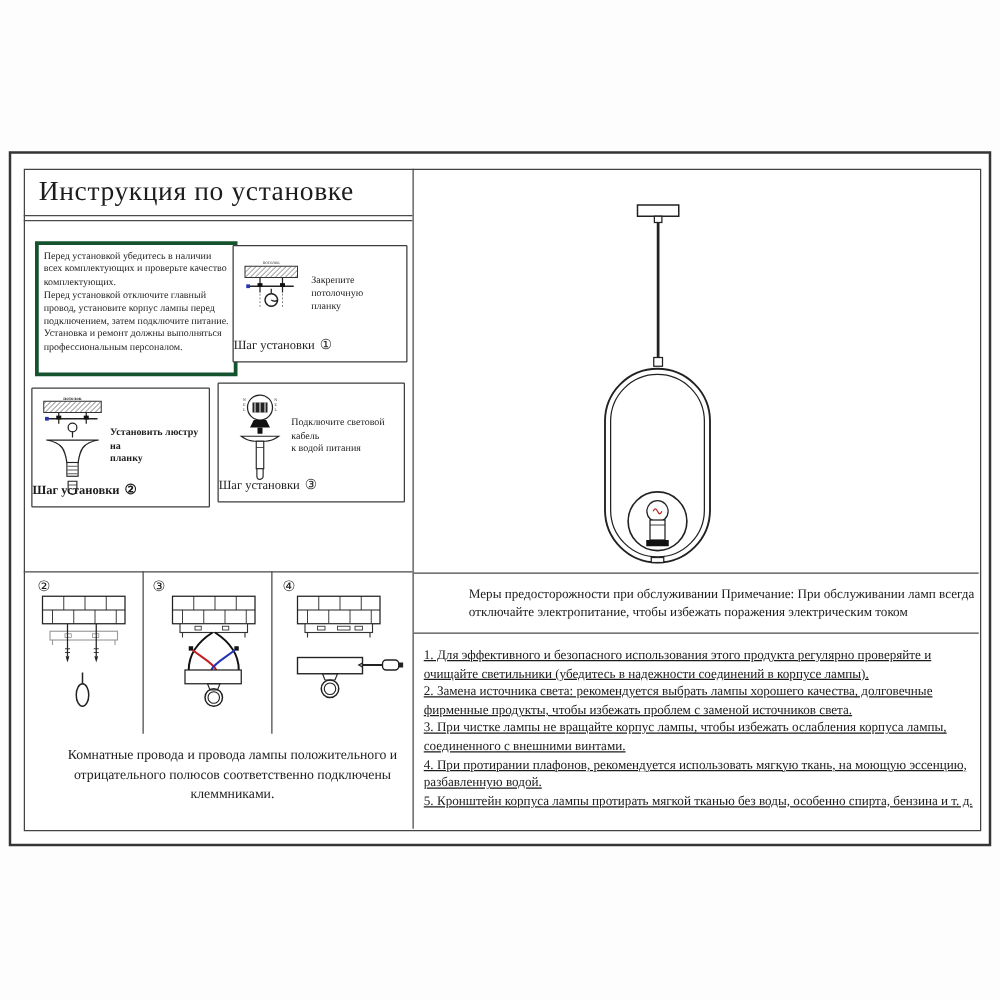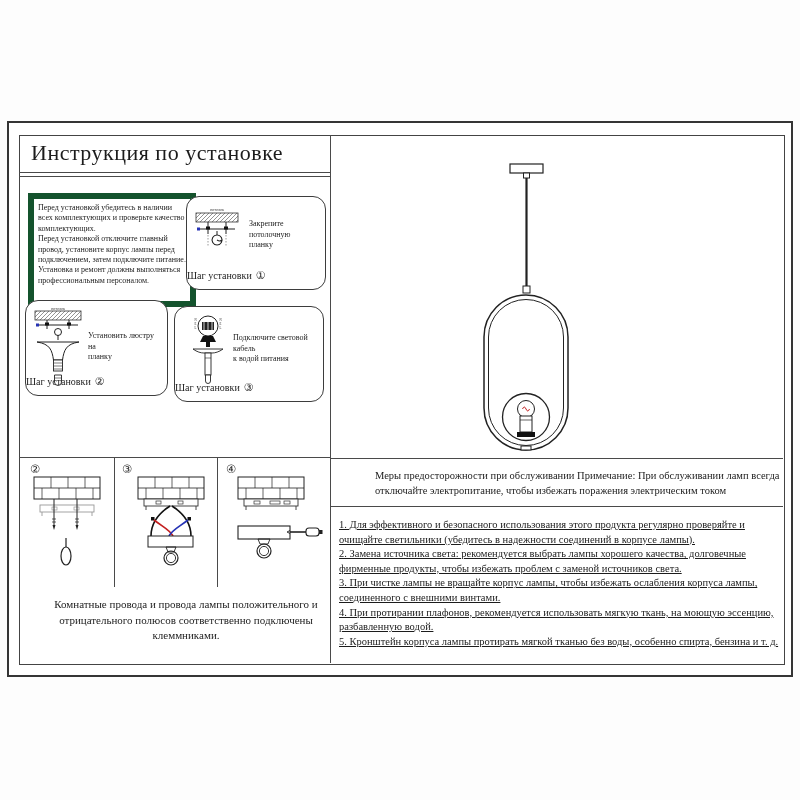--- a/index.html
+++ b/index.html
@@ -6,25 +6,25 @@
   body{width:800px;height:800px;background:#fdfdfd;position:relative;
        font-family:"Liberation Serif",serif;color:#1c1c1c;}
   .abs{position:absolute;}
   .pre{white-space:pre-line;}
   #outer-border{left:7px;top:121px;width:782px;height:552px;border:2px solid #353535;background:#fff;}
   #inner-box{left:19px;top:135px;width:764px;height:528px;border:1px solid #444;}
   .vline{width:0;border-left:1px solid #4a4a4a;}
   .hline{height:0;border-top:1px solid #4a4a4a;}
   #page-title{left:31px;top:140px;font-size:22px;letter-spacing:0.5px;}
   #title-rule{left:19px;top:172px;width:311px;height:3px;border-top:1px solid #4a4a4a;border-bottom:1px solid #4a4a4a;}
-  #intro-box{left:28px;top:193px;width:148px;height:94px;border:6px solid #14532d;
+  #intro-box{left:28px;top:193px;width:148px;height:94px;border:3px solid #14532d;
              padding:4px 4px;font-size:8px;line-height:10.4px;}
-  .step-box{border:1px solid #3d3d3d;border-radius:13px;background:#fff;}
+  .step-box{border:1px solid #3d3d3d;border-radius:1px;background:#fff;}
   #step-box-1{left:186px;top:196px;width:138px;height:92px;}
-  #step-box-2{left:25px;top:300px;width:141px;height:94px;}
+  #step-box-2{left:25px;top:310px;width:141px;height:94px;font-weight:bold;}
   #step-box-3{left:174px;top:306px;width:148px;height:94px;}
   .step-caption{position:absolute;font-size:8px;line-height:10.5px;}
   .step-label{position:absolute;bottom:7px;left:0;right:0;text-align:left;font-size:10px;}
   .step-label .num{padding-left:4px;font-size:11px;}
   .cell-num{font-size:11.5px;}
   #panels-note{left:36px;top:597px;width:300px;text-align:center;font-size:11px;line-height:15.5px;}
   #safety-box{left:331px;top:458px;width:452px;height:47px;border-top:1px solid #4a4a4a;border-bottom:1px solid #4a4a4a;}
   #safety-text{left:339px;top:468px;width:442px;font-size:10.5px;line-height:15px;margin-left:36px;}
   #maintenance-list{left:339px;top:518px;width:448px;font-size:10.5px;line-height:14.6px;}
   #maintenance-list div{margin:0;text-decoration:underline;}

